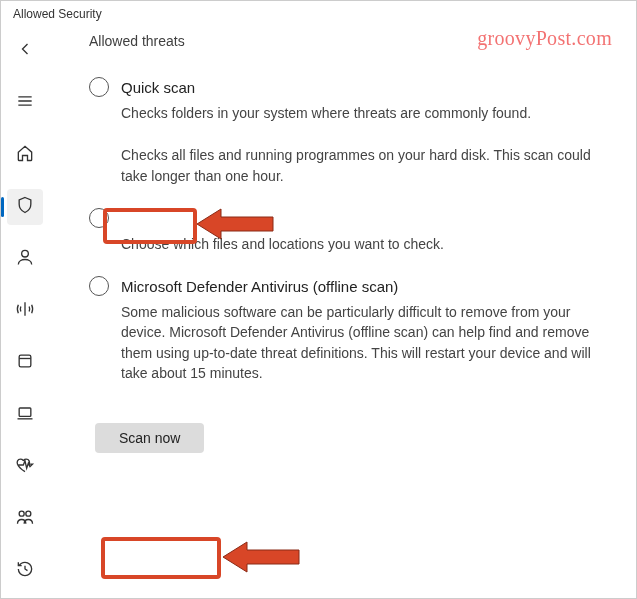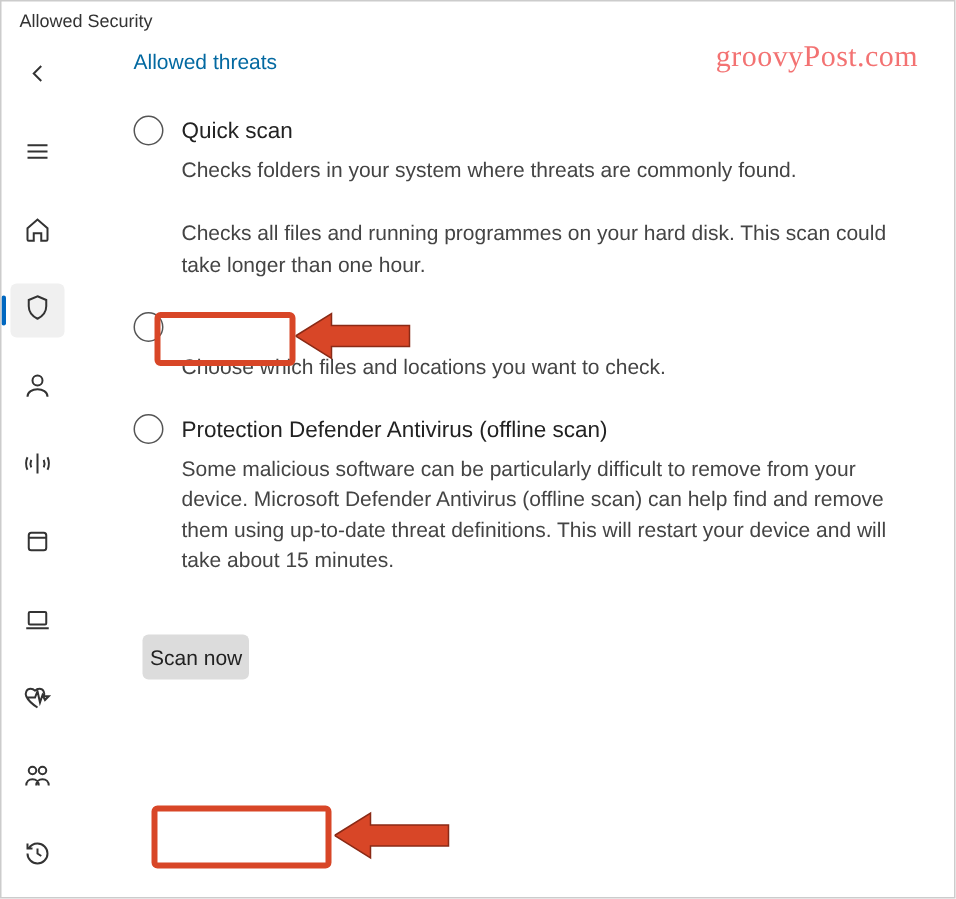--- a/index.html
+++ b/index.html
@@ -52,21 +52,21 @@
     .sidebar-item.selected {
       background: #f0f0f0;
     }
     .sidebar-item svg { width: 20px; height: 20px; }
     .content {
       flex: 1;
       padding: 10px 20px 10px 40px;
       overflow-y: auto;
     }
     .link {
-      color: #0369a1;
+      color: #404040;
       font-size: 14px;
       display: block;
       margin-bottom: 14px;
       cursor: pointer;
     }
     .scan-options { margin-top: 28px; }
     .option { margin-bottom: 22px; }
     .option-header {
       display: flex;
       align-items: center;
@@ -100,21 +100,21 @@
     .option-desc {
       font-size: 14px;
       color: #444;
       margin-left: 32px;
       line-height: 1.45;
       max-width: 480px;
     }
     .scan-btn {
       margin-top: 18px;
       margin-left: 6px;
-      padding: 7px 5px;
+      padding: 7px 24px;
       background: #dcdcdc;
       border: none;
       border-radius: 4px;
       font-size: 14px;
       color: #222;
       cursor: pointer;
     }
     .watermark {
       position: absolute;
       top: 26px;
@@ -250,21 +250,21 @@
       <div class="option">
         <div class="option-header">
           <span class="radio"></span>
         </div>
         <div class="option-desc">Choose which files and locations you want to check.</div>
       </div>
 
       <div class="option">
         <div class="option-header">
           <span class="radio"></span>
-          <span class="option-label">Protection Defender Antivirus (offline scan)</span>
+          <span class="option-label">Microsoft Defender Antivirus (offline scan)</span>
         </div>
         <div class="option-desc">Some malicious software can be particularly difficult to remove from your device. Microsoft Defender Antivirus (offline scan) can help find and remove them using up-to-date threat definitions. This will restart your device and will take about 15 minutes.</div>
       </div>
 
       <button class="scan-btn">Scan now</button>
     </div>
   </div>
 </div>
 
 <div class="highlight" style="left:102px; top:207px; width:94px; height:36px;"></div>

